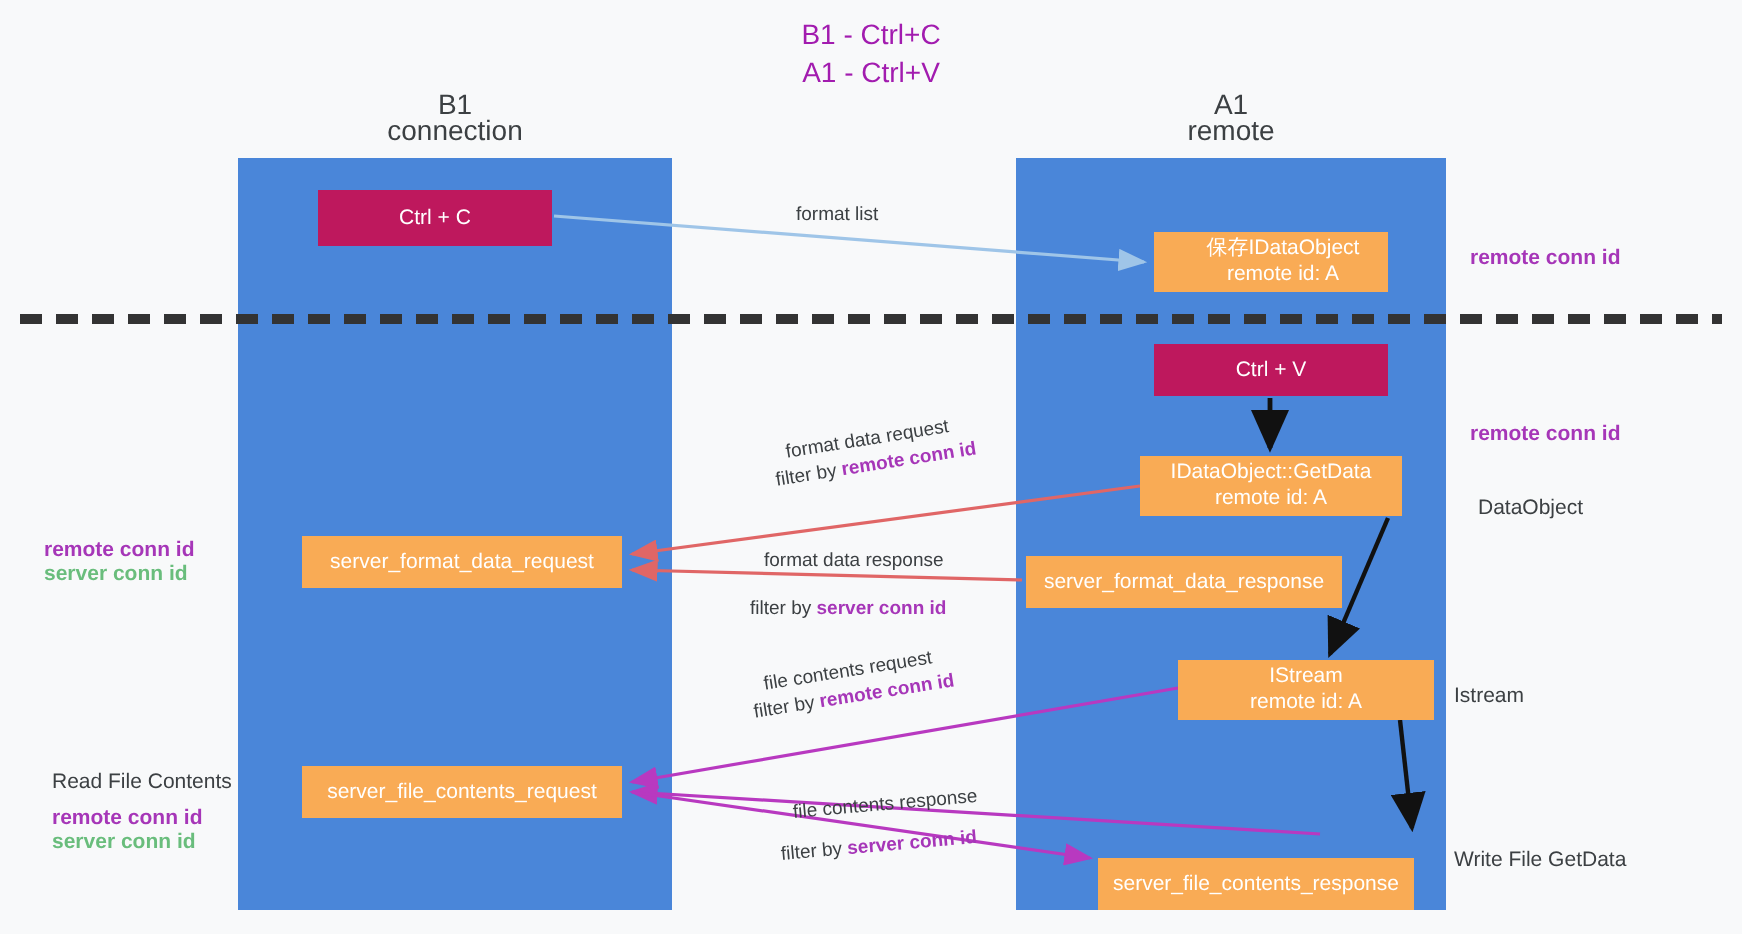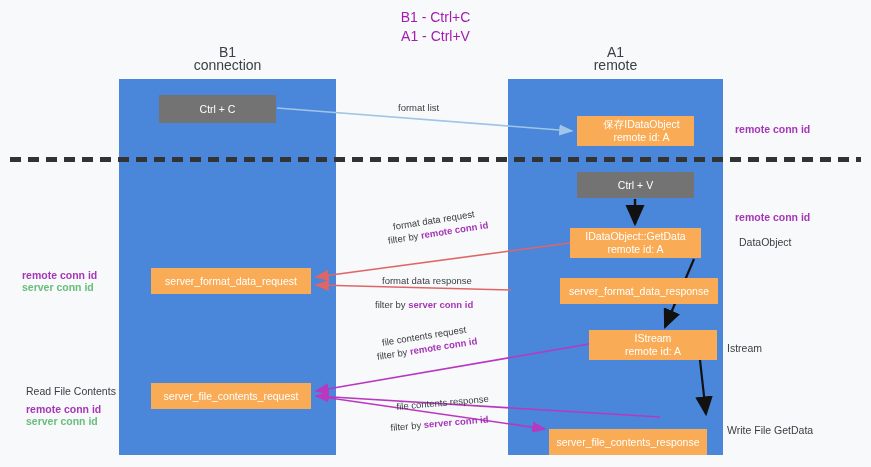--- a/index.html
+++ b/index.html
@@ -47,46 +47,46 @@
     display:flex;
     align-items:center;
     justify-content:center;
     text-align:center;
     color:#ffffff;
     font-size:10.5px;
     line-height:13px;
     white-space:pre-line;
     box-sizing:border-box;
   }
-  .node.green{background:#737373;}
+  .node.green{background:#be185d;}
   .node.orange{background:#f9ab55;}
 
   #node-ctrlc{left:159px;top:95px;width:117px;height:28px;}
   #node-savedataobject{left:577px;top:116px;width:117px;height:30px;padding-left:12px;}
   #node-ctrlv{left:577px;top:172px;width:117px;height:26px;}
   #node-getdata{left:570px;top:228px;width:131px;height:30px;}
   #node-serverformatreq{left:151px;top:268px;width:160px;height:26px;}
-  #node-serverformatresp{left:513px;top:278px;width:158px;height:26px;margin-left:47px;}
+  #node-serverformatresp{left:513px;top:278px;width:158px;height:26px;}
   #node-istream{left:589px;top:330px;width:128px;height:30px;}
   #node-serverfilereq{left:151px;top:383px;width:160px;height:26px;}
   #node-serverfileresp{left:549px;top:417px;width:158px;height:26px;margin-top:12px;}
 
   .side-label{
     position:absolute;
     font-size:10.5px;
     line-height:13px;
     white-space:pre-line;
   }
   .side-label.plain{color:#3c4043;}
   .side-label.purple{color:#a636b8;font-weight:bold;}
   .side-label.green{color:#69bd7c;font-weight:bold;}
 
   #lbl-remote-top{left:735px;top:123px;}
   #lbl-remote-mid{left:735px;top:211px;}
-  #lbl-dataobject{left:727px;top:236px;padding-left:12px;}
+  #lbl-dataobject{left:727px;top:248px;padding-left:12px;}
   #lbl-istream{left:727px;top:342px;}
   #lbl-writefile{left:727px;top:424px;}
 
   #lbl-left-remote{left:22px;top:269px;}
   #lbl-left-server{left:22px;top:281px;}
   #lbl-readfile{left:26px;top:385px;}
   #lbl-left-remote2{left:26px;top:403px;}
   #lbl-left-server2{left:26px;top:415px;}
 
   .edge-label{

